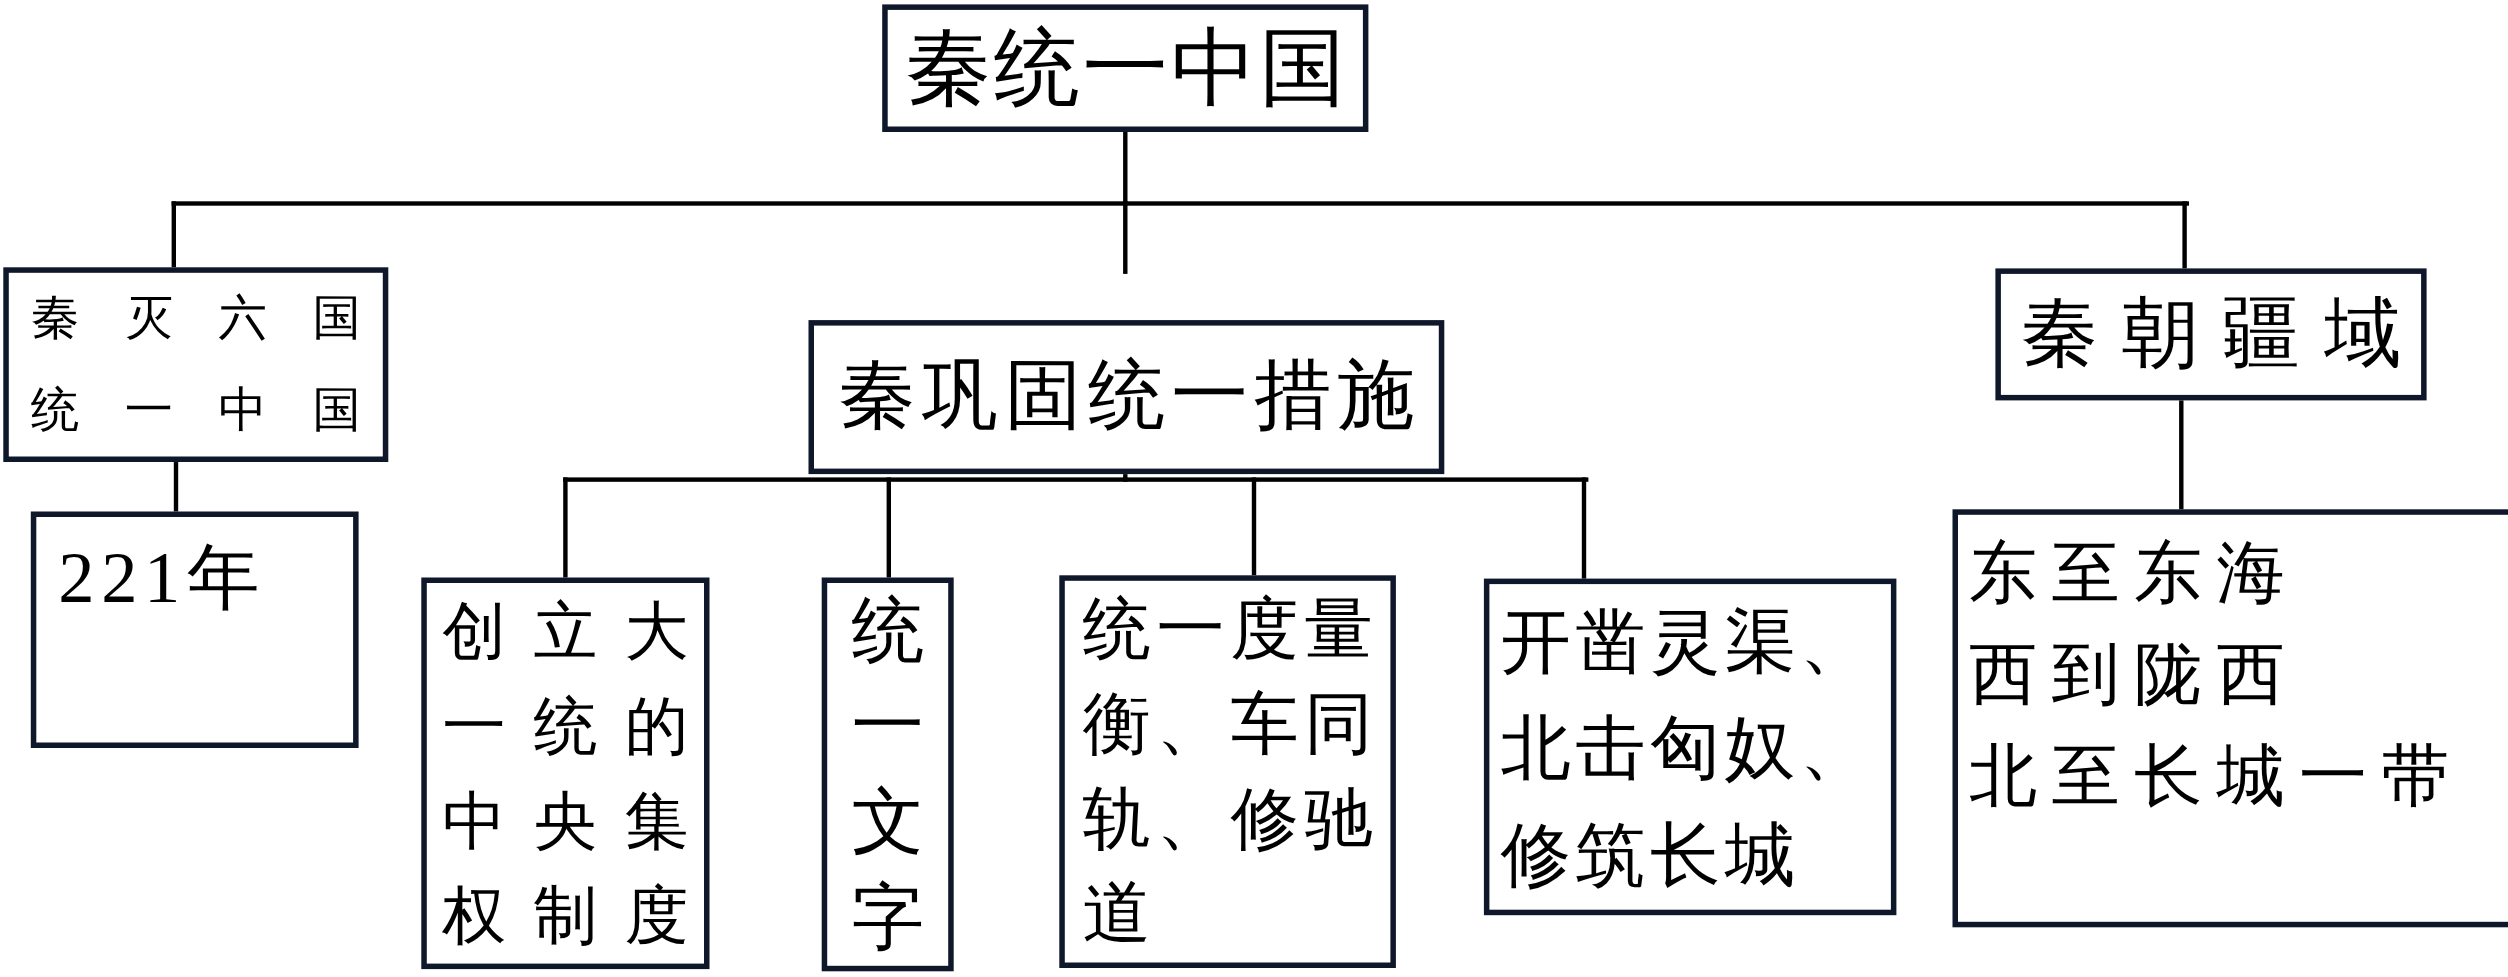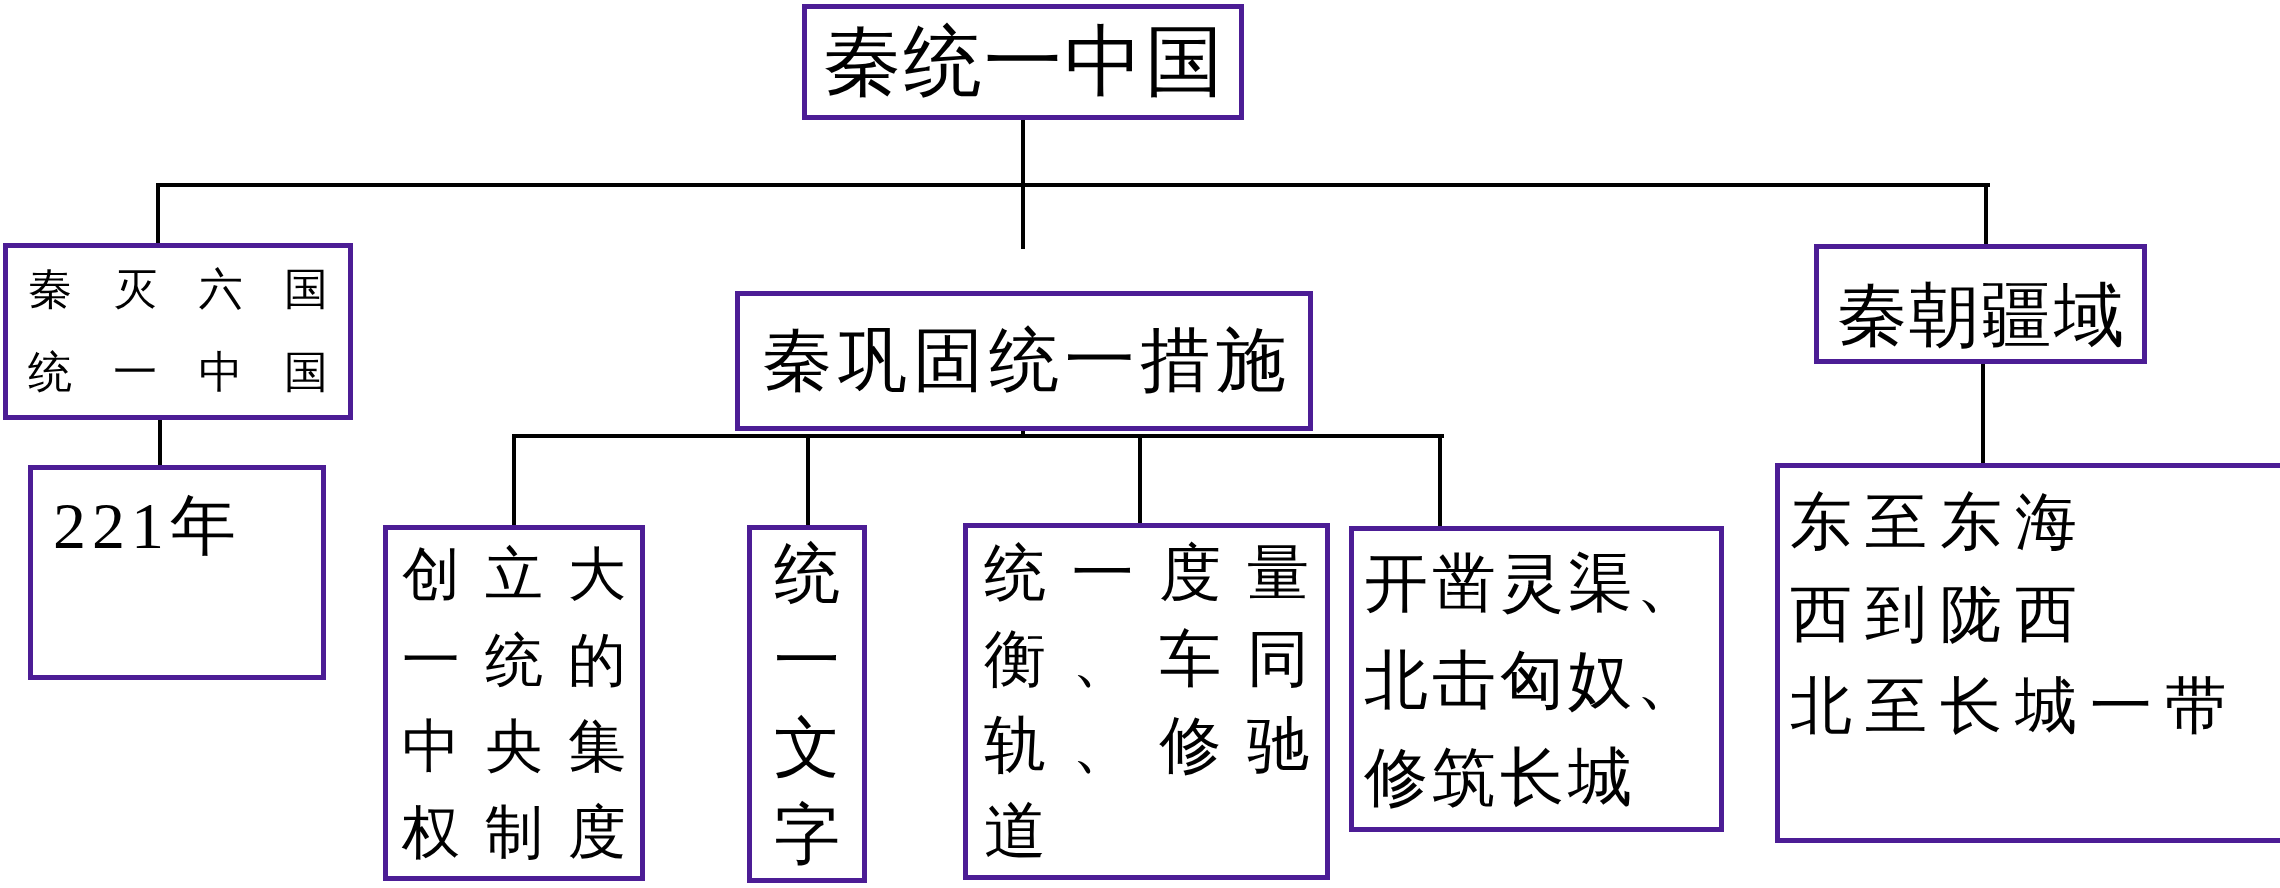--- a/index.html
+++ b/index.html
@@ -8,42 +8,42 @@
     width: 2280px;
     height: 888px;
     background: #ffffff;
     font-family: "Liberation Serif", "DejaVu Serif", serif;
     color: #000000;
     overflow: hidden;
   }
   .node {
     position: absolute;
     box-sizing: border-box;
-    border: 5px solid #4c1d95;
+    border: 5px solid #0f172a;
     background: #ffffff;
     overflow: hidden;
   }
   .connector {
     position: absolute;
     background: #000000;
   }
   .line { display: block; }
   
   .j .line { text-align: justify; text-align-last: justify; }
   .c .line { text-align: center; }
   .l .line { text-align: left; }
 
   .n-root      { left: 802px;  top: 4px;   width: 442px; height: 116px; font-size: 78px; line-height: 106px; padding: 0 16px; }
   .n-conquest  { left: 3px;    top: 243px; width: 350px; height: 177px; font-size: 44px; line-height: 83px;  padding: 0 20px; }
   .n-measures  { left: 735px;  top: 247px; width: 578px; height: 140px; font-size: 70px; line-height: 130px; padding: 0 22px; margin-top: 44px; }
-  .n-territory { left: 1814px; top: 244px; width: 333px; height: 120px; font-size: 70px; line-height: 110px; padding: 12px 18px; }
+  .n-territory { left: 1814px; top: 244px; width: 392px; height: 120px; font-size: 70px; line-height: 110px; padding: 0 18px; }
   .n-year      { left: 28px;   top: 465px; width: 298px; height: 215px; font-size: 66px; line-height: 100px; padding: 6px 0 0 20px; letter-spacing: 6px; }
   .n-central   { left: 383px;  top: 525px; width: 262px; height: 356px; font-size: 58px; line-height: 86px;  padding: 2px 14px; }
   .n-script    { left: 747px;  top: 525px; width: 120px; height: 358px; font-size: 66px; line-height: 87px; }
-  .n-standards { left: 963px;  top: 523px; width: 367px; height: 357px; font-size: 62px; line-height: 86px;  padding: 2px 16px; }
+  .n-standards { left: 963px;  top: 523px; width: 306px; height: 357px; font-size: 62px; line-height: 86px;  padding: 2px 16px; }
   .n-projects  { left: 1349px; top: 526px; width: 375px; height: 306px; font-size: 64px; line-height: 97px;  padding: 4px 10px; letter-spacing: 4px; }
   .n-extent    { left: 1775px; top: 463px; width: 571px; height: 380px; font-size: 62px; line-height: 92px;  padding: 8px 10px; letter-spacing: 13px; }
 
   .cn-v-root        { left: 1021px; top: 116px; width: 4px;    height: 71px; }
   .cn-h-dist1       { left: 156px;  top: 183px; width: 1834px; height: 4px; }
   .cn-v-drop-left   { left: 156px;  top: 183px; width: 4px;    height: 62px; }
   .cn-v-drop-mid    { left: 1021px; top: 183px; width: 4px;    height: 66px; }
   .cn-v-drop-right  { left: 1984px; top: 183px; width: 4px;    height: 63px; }
   .cn-v-left-child  { left: 158px;  top: 416px; width: 4px;    height: 51px; }
   .cn-v-mid-child   { left: 1021px; top: 385px; width: 4px;    height: 53px; }

